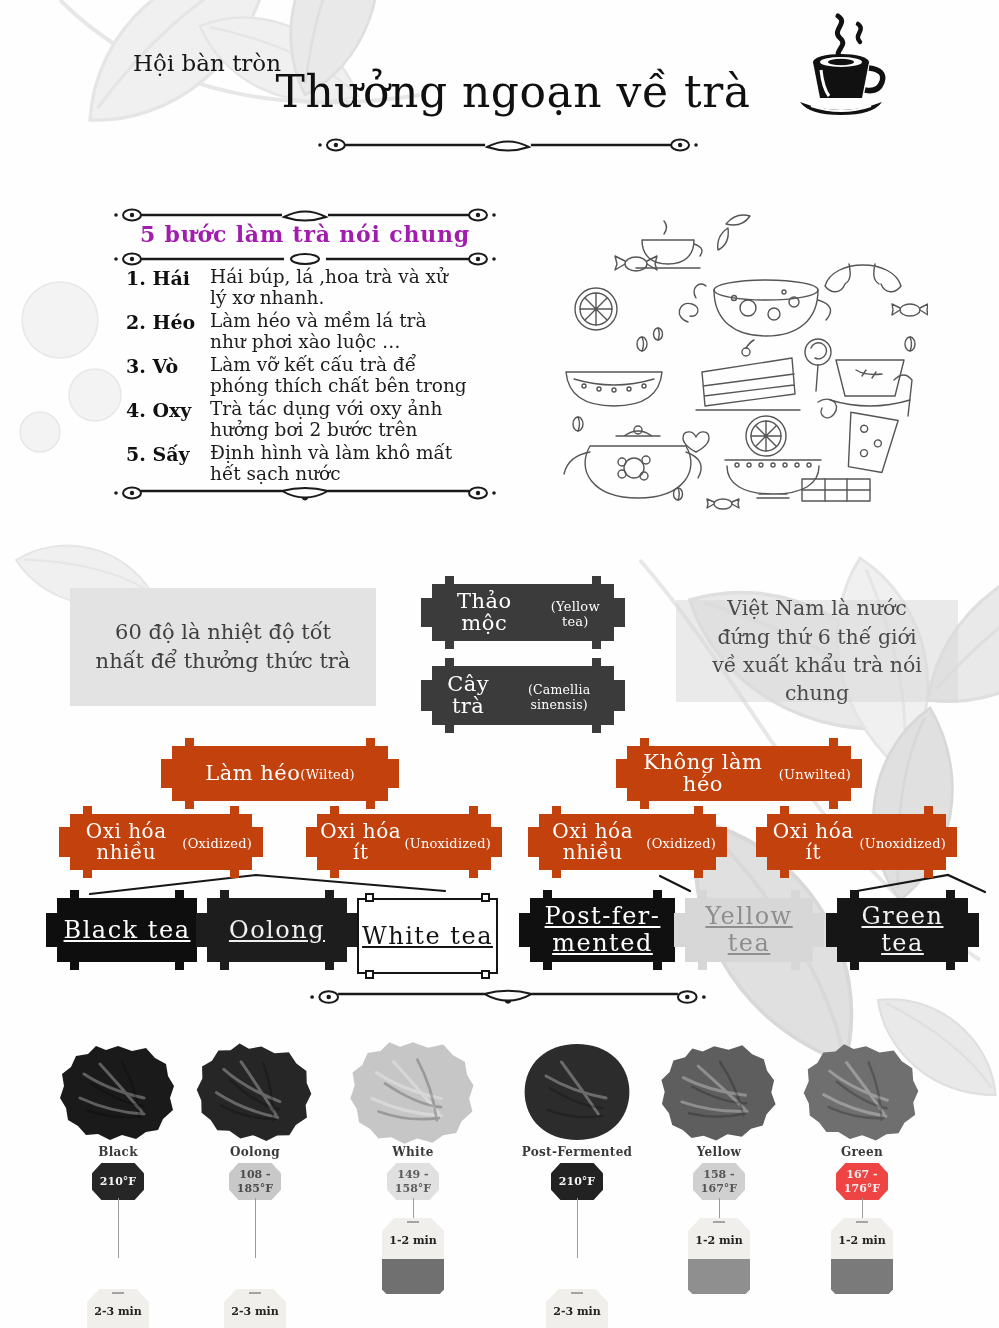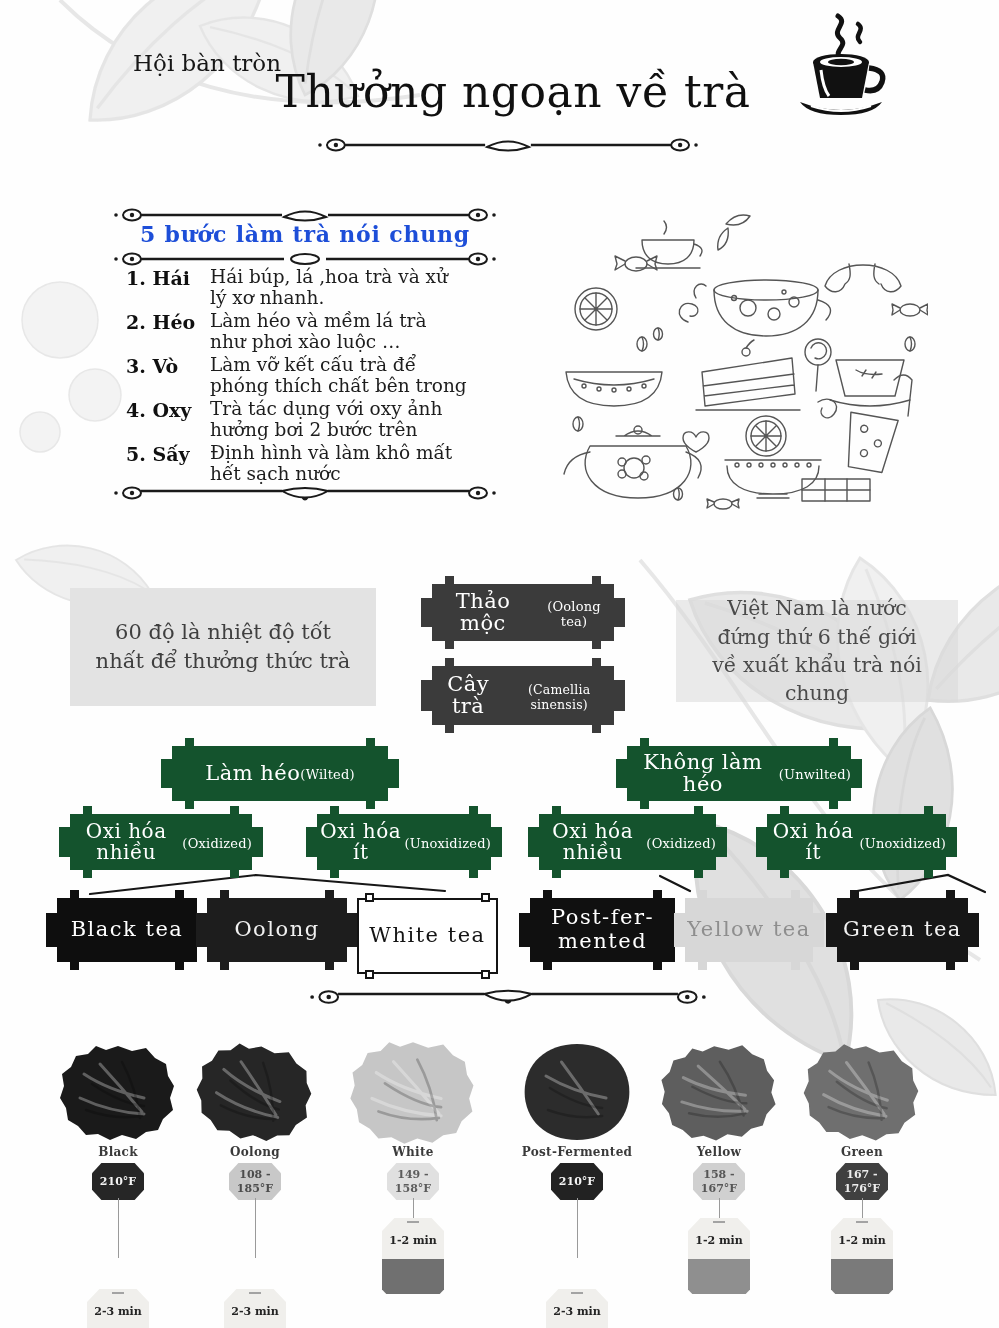--- a/index.html
+++ b/index.html
@@ -17,21 +17,21 @@
 
   
   .kicker{position:absolute;left:133px;top:50px;font-size:23px;color:#161616;z-index:2;}
   .title{position:absolute;left:228px;top:66px;width:570px;text-align:center;
          font-size:44px;color:#101010;z-index:2;letter-spacing:.5px;}
   .cup{position:absolute;left:780px;top:12px;z-index:2;}
   .orn{position:absolute;z-index:2;}
 
   
   .steps-head{position:absolute;left:112px;top:221px;width:386px;text-align:center;
-              font-size:22px;font-weight:bold;letter-spacing:.8px;color:#1d4ed8;z-index:2;}
+              font-size:22px;font-weight:bold;letter-spacing:.8px;color:#a21caf;z-index:2;}
   .steps-list{position:absolute;left:126px;top:266px;width:380px;z-index:2;}
   .step{display:flex;margin-bottom:1px;}
   .step-term{width:84px;font-size:19px;font-weight:bold;color:#101010;padding-top:1px;}
   .step-desc{width:258px;font-size:18.5px;line-height:1.16;color:#1d1d1d;}
 
   
   .doodle{position:absolute;left:518px;top:202px;z-index:1;}
   .dd{stroke:#555;stroke-width:1.4;fill:none;stroke-linecap:round;stroke-linejoin:round;}
 
   
@@ -46,22 +46,22 @@
   .pixbox{position:absolute;display:flex;flex-direction:row;align-items:center;justify-content:center;
           text-align:center;z-index:2;color:#fff;}
   .pixbox::before,.pixbox::after{content:"";position:absolute;top:24%;bottom:24%;width:11px;background:inherit;}
   .pixbox::before{left:-11px;} .pixbox::after{right:-11px;}
   .sq{position:absolute;width:9px;height:9px;background:inherit;}
   .sq.tl{top:-8px;left:13px;} .sq.tr{top:-8px;right:13px;}
   .sq.bl{bottom:-8px;left:13px;} .sq.br{bottom:-8px;right:13px;}
   .pixlabel{font-size:21px;line-height:1.04;letter-spacing:.5px;}
   .pixsub{font-size:13px;margin-top:2px;letter-spacing:.2px;}
   .dark{background:#3b3b3b;}
-  .gray{background:#14532d;}
-  .teabox .pixlabel{font-size:21px;letter-spacing:1.5px;line-height:1.12;}
+  .gray{background:#c2410c;}
+  .teabox .pixlabel{font-size:24px;letter-spacing:1.5px;line-height:1.12;text-decoration:underline;}
   .outline{background:#fff;border:2px solid #141414;color:#141414;}
   .outline::before,.outline::after{display:none;}
   .outline .sq{width:9px;height:9px;background:#fff;border:2px solid #141414;}
   .outline .sq.tl{top:-7px;left:6px;} .outline .sq.tr{top:-7px;right:6px;}
   .outline .sq.bl{bottom:-7px;left:6px;} .outline .sq.br{bottom:-7px;right:6px;}
 
   
   .connectors{position:absolute;left:0;top:858px;z-index:1;}
   .connectors polyline{fill:none;stroke:#161616;stroke-width:2.2;stroke-linecap:round;}
 
@@ -347,21 +347,21 @@
 
   <div class="factbox fact-left">60 độ là nhiệt độ tốt nhất để thưởng thức trà</div>
   <div class="factbox fact-right">Việt Nam là nước đứng thứ 6 thế giới về xuất khẩu trà nói chung</div>
 
   <div class="pixbox dark" style="left:432px;top:584px;width:182px;height:57px">
     <span class="sq tl"></span>
       <span class="sq tr"></span>
       <span class="sq bl"></span>
       <span class="sq br"></span>
     <div class="pixlabel">Thảo mộc</div>
-    <div class="pixsub">(Oolong tea)</div>
+    <div class="pixsub">(Yellow tea)</div>
   </div>
   <div class="pixbox dark" style="left:432px;top:666px;width:182px;height:59px">
     <span class="sq tl"></span>
       <span class="sq tr"></span>
       <span class="sq bl"></span>
       <span class="sq br"></span>
     <div class="pixlabel">Cây trà</div>
     <div class="pixsub" style="font-size:12.5px">(Camellia sinensis)</div>
   </div>
 
@@ -576,21 +576,21 @@
       </div>
     <div class="string"></div>
     <div class="bag">
       <div class="crimp"></div>
       <div class="bag-time">1-2 min</div>
       <div class="bag-fill" style="background: rgb(143, 143, 143);"></div>
     </div>
   </div>
   <div class="bcol bcol--short" style="left:802px">
     <div class="bname">Green</div>
-    <div class="tag" style="background: #404040; color: rgb(236, 236, 236);">
+    <div class="tag" style="background: #ef4444; color: rgb(236, 236, 236);">
         <span>167 - 176°F</span>
       </div>
     <div class="string"></div>
     <div class="bag">
       <div class="crimp"></div>
       <div class="bag-time">1-2 min</div>
       <div class="bag-fill" style="background: rgb(122, 122, 122);"></div>
     </div>
   </div>
 

